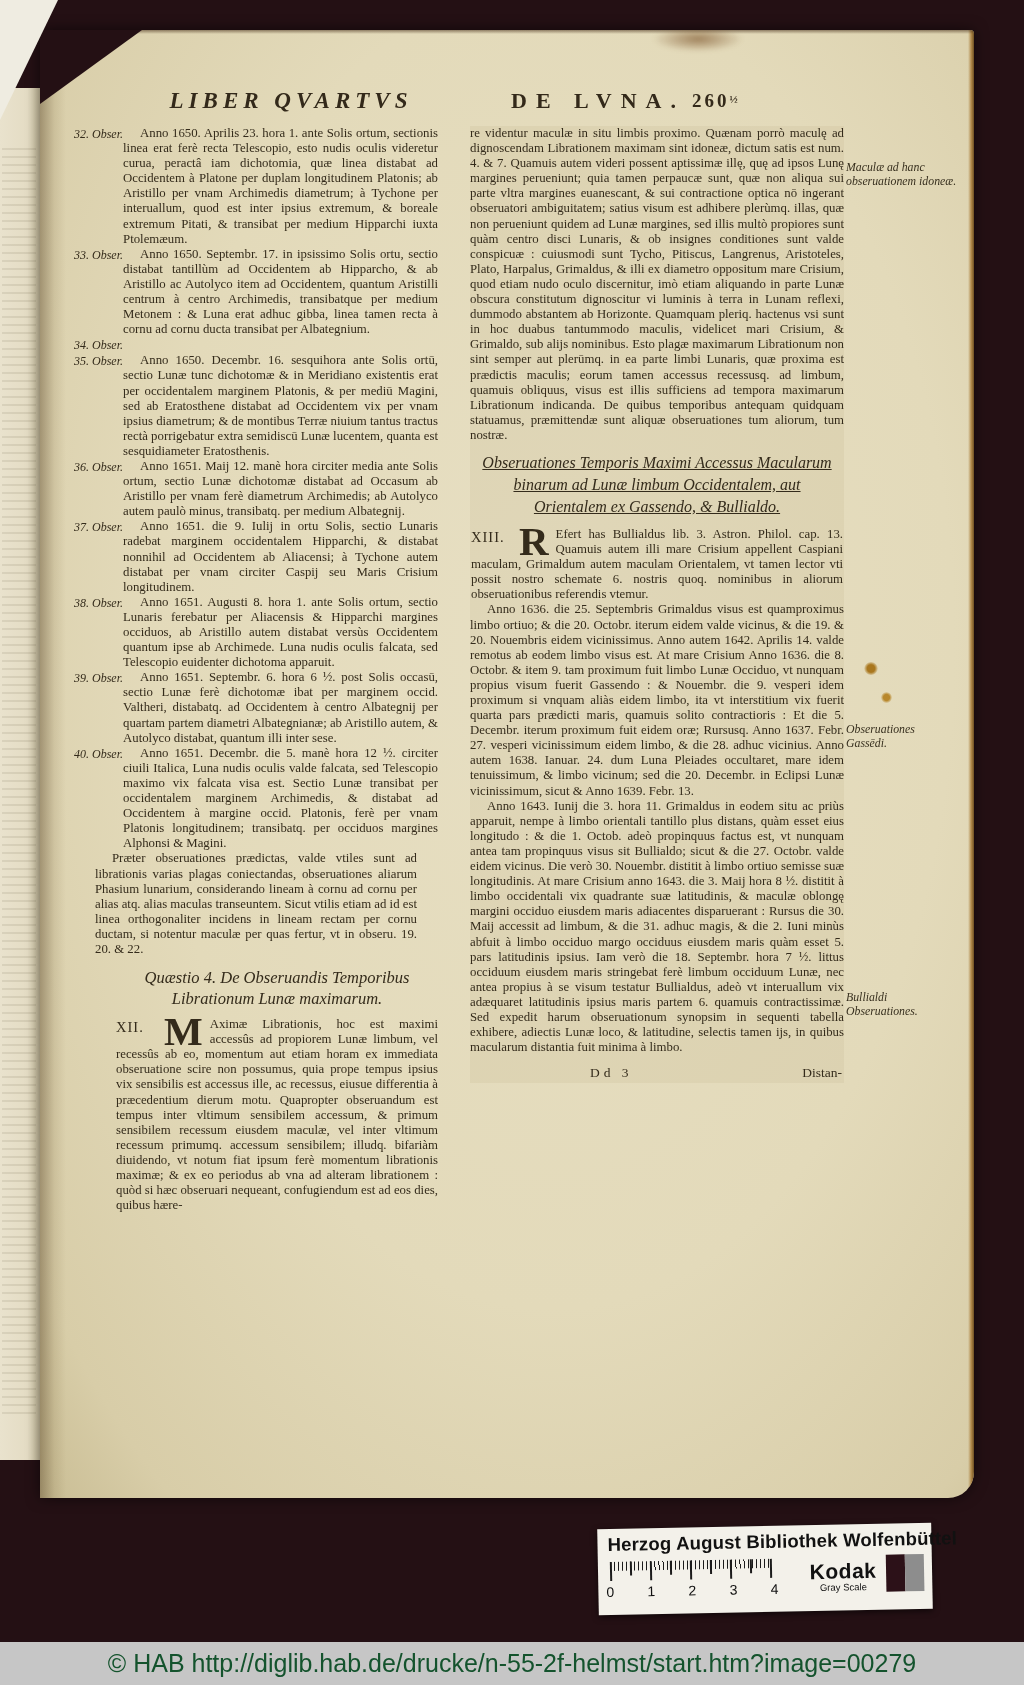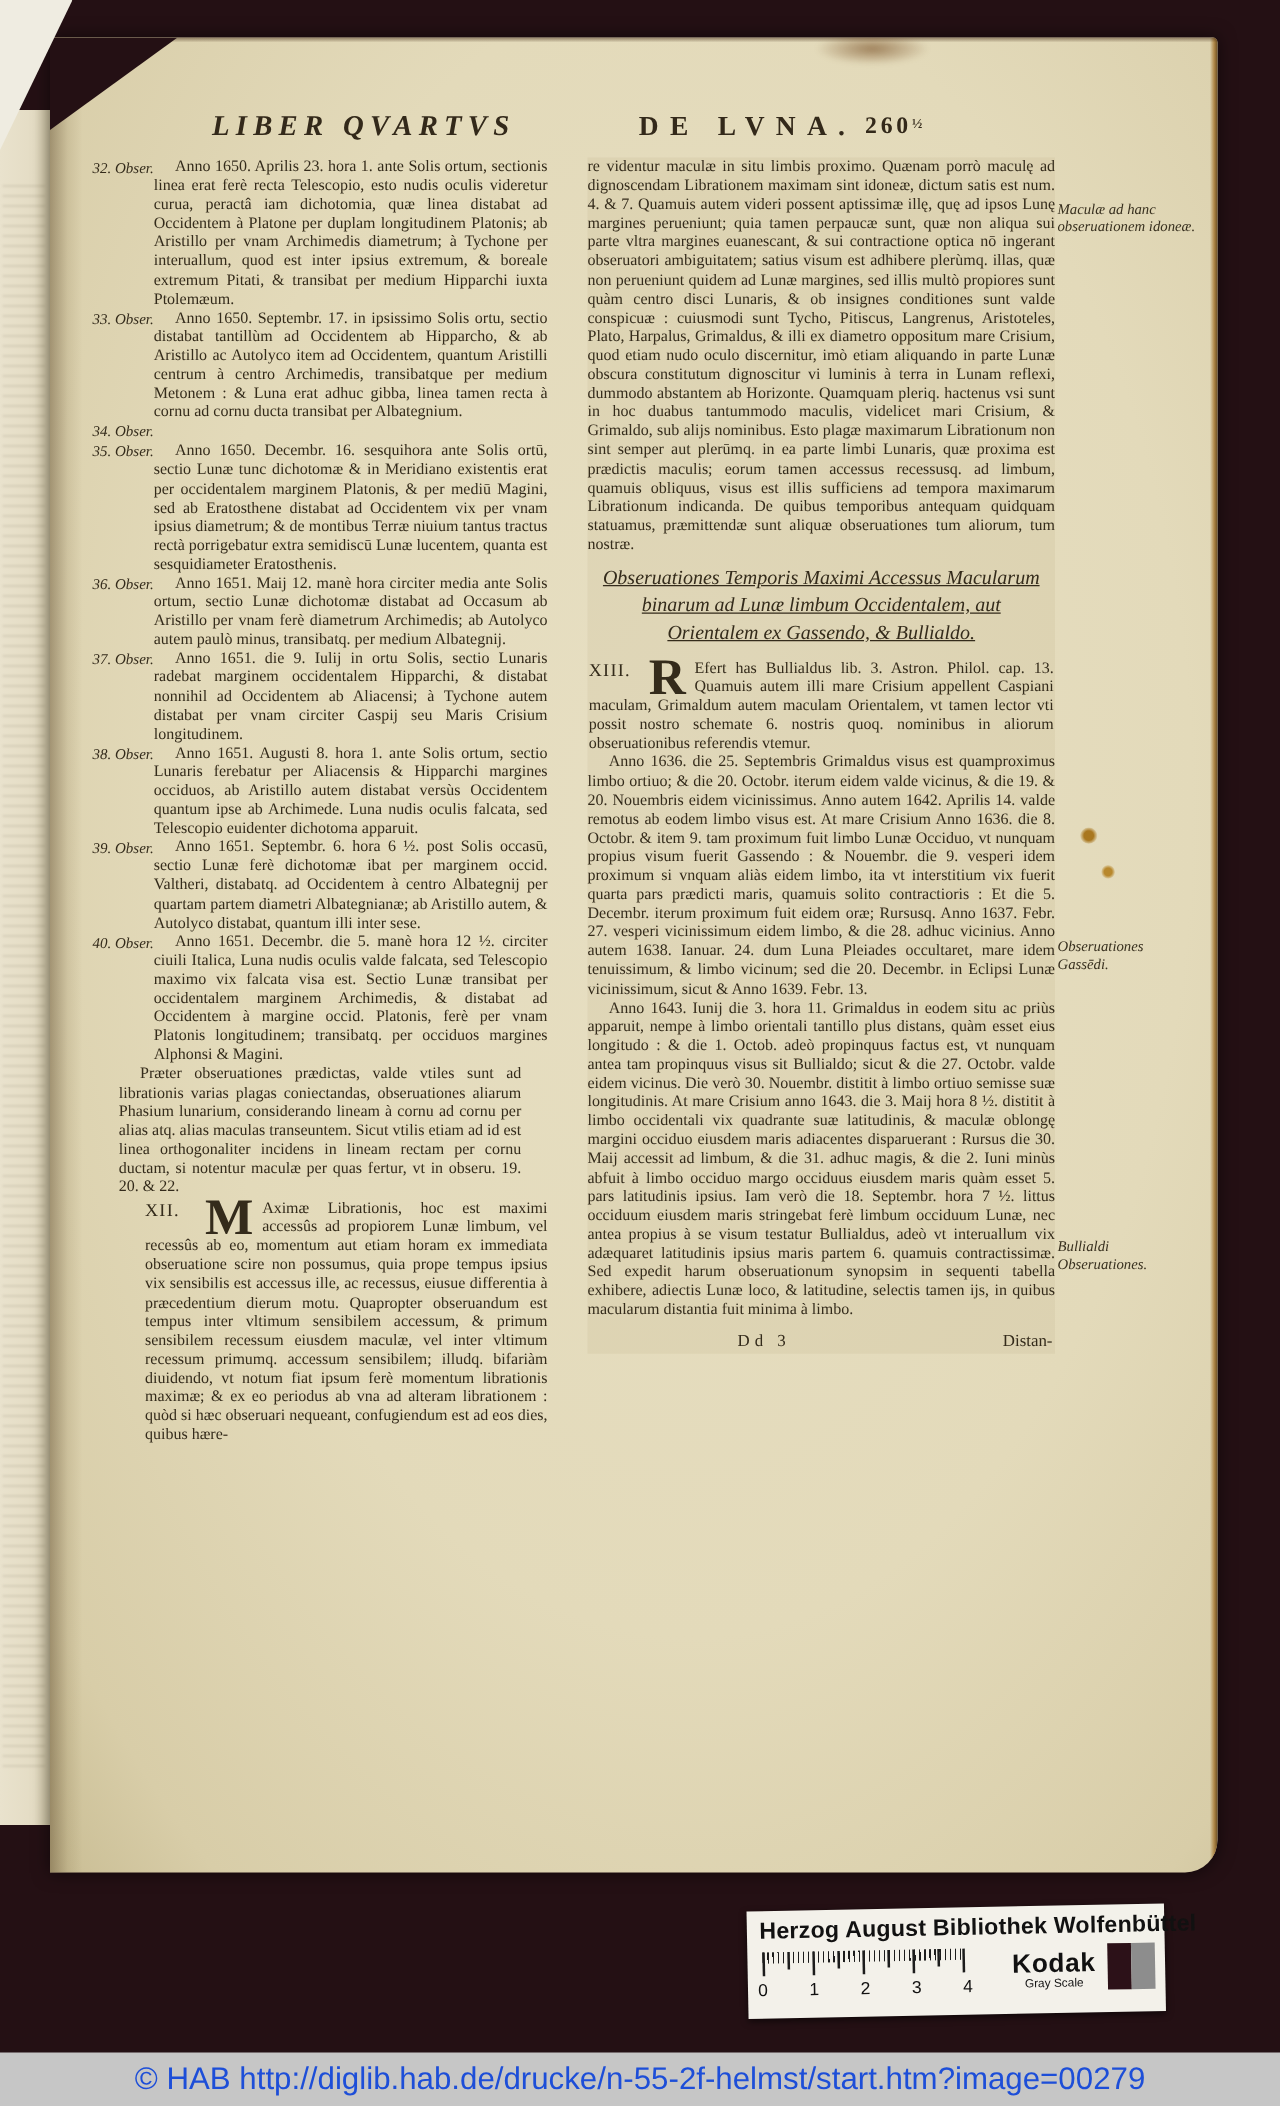--- a/index.html
+++ b/index.html
@@ -86,21 +86,21 @@
   .dropcap{float:left;font-size:41px;line-height:29px;height:29px;
     padding:0 7px 0 2px;font-weight:bold;}
   .sig-row{position:relative;margin-top:10px;height:18px;font-size:13.5px;}
   .sig-mark{position:absolute;left:120px;letter-spacing:4px;}
   .catchword{position:absolute;right:2px;}
 
   
   .margin-note{position:absolute;width:112px;font-style:italic;font-size:11.8px;
     line-height:14px;color:#38301f;text-align:left;}
   .mn1{left:806px;top:130px;}
-  .mn2{left:806px;top:692px;margin-top:28px;}
+  .mn2{left:806px;top:692px;}
   .mn3{left:806px;top:960px;}
 
   
   .kodak-label{
     position:absolute;left:598px;top:1526px;width:334px;height:86px;
     background:#f3f1ea;transform:rotate(-1.1deg);z-index:6;
     box-shadow:0 2px 6px rgba(0,0,0,.6);padding:5px 8px 0 10px;
     font-family:"Liberation Sans",sans-serif;color:#111;
   }
   .kodak-title{font-size:18.5px;font-weight:bold;letter-spacing:.2px;white-space:nowrap;}
@@ -118,21 +118,21 @@
   .kodak-sub{font-size:9.5px;margin-top:0;}
   .patches{position:absolute;right:0;top:0;display:flex;}
   .patch-dark{width:19px;height:37px;background:#2c1118;}
   .patch-gray{width:19px;height:37px;background:#8d8d8d;}
 
   
   .caption-bar{
     position:absolute;left:0;top:1642px;width:1024px;height:43px;
     background:#c6c6c6;z-index:7;display:flex;align-items:center;justify-content:center;
   }
-  .caption-text{font-family:"Liberation Sans",sans-serif;font-size:25px;color:#1d4ed8;}
+  .caption-text{font-family:"Liberation Sans",sans-serif;font-size:25px;color:#14532d;}
 </style>
 </head>
 <body>
 
 <div class="prev-page-strip">
   <div class="ghost-lines"></div>
 </div>
 
 <div class="page">
   <div class="fold-shadow"></div>
@@ -180,20 +180,21 @@
       </div>
       <div class="obs-row">
         <div class="obs-label">39. Obser.</div>
         <p class="body-par obs-text indent">Anno 1651. Septembr. 6. hora 6 ½. post Solis occasū, sectio Lunæ ferè dichotomæ ibat per marginem occid. Valtheri, distabatq. ad Occidentem à centro Albategnij per quartam partem diametri Albategnianæ; ab Aristillo autem, &amp; Autolyco distabat, quantum illi inter sese.</p>
       </div>
       <div class="obs-row">
         <div class="obs-label">40. Obser.</div>
         <p class="body-par obs-text indent">Anno 1651. Decembr. die 5. manè hora 12 ½. circiter ciuili Italica, Luna nudis oculis valde falcata, sed Telescopio maximo vix falcata visa est. Sectio Lunæ transibat per occidentalem marginem Archimedis, &amp; distabat ad Occidentem à margine occid. Platonis, ferè per vnam Platonis longitudinem; transibatq. per occiduos margines Alphonsi &amp; Magini.</p>
       </div>
       <p class="body-par plain-par indent">Præter obseruationes prædictas, valde vtiles sunt ad librationis varias plagas coniectandas, obseruationes aliarum Phasium lunarium, considerando lineam à cornu ad cornu per alias atq. alias maculas transeuntem. Sicut vtilis etiam ad id est linea orthogonaliter incidens in lineam rectam per cornu ductam, si notentur maculæ per quas fertur, vt in obseru. 19. 20. &amp; 22.</p>
+      <div class="q-heading">Quæstio 4. De Obseruandis Temporibus Librationum Lunæ maximarum.</div>
       <div class="dropcap-par">
         <span class="secnum">XII.</span>
         <span class="dropcap">M</span>
         <p class="body-par">Aximæ Librationis, hoc est maximi accessûs ad propiorem Lunæ limbum, vel recessûs ab eo, momentum aut etiam horam ex immediata obseruatione scire non possumus, quia prope tempus ipsius vix sensibilis est accessus ille, ac recessus, eiusue differentia à præcedentium dierum motu. Quapropter obseruandum est tempus inter vltimum sensibilem accessum, &amp; primum sensibilem recessum eiusdem maculæ, vel inter vltimum recessum primumq. accessum sensibilem; illudq. bifariàm diuidendo, vt notum fiat ipsum ferè momentum librationis maximæ; &amp; ex eo periodus ab vna ad alteram librationem : quòd si hæc obseruari nequeant, confugiendum est ad eos dies, quibus hære-</p>
       </div>
     </div>
 
     <div class="col-right">
       <p class="body-par">re videntur maculæ in situ limbis proximo. Quænam porrò maculę ad dignoscendam Librationem maximam sint idoneæ, dictum satis est num. 4. &amp; 7. Quamuis autem videri possent aptissimæ illę, quę ad ipsos Lunę margines perueniunt; quia tamen perpaucæ sunt, quæ non aliqua sui parte vltra margines euanescant, &amp; sui contractione optica nō ingerant obseruatori ambiguitatem; satius visum est adhibere plerùmq. illas, quæ non perueniunt quidem ad Lunæ margines, sed illis multò propiores sunt quàm centro disci Lunaris, &amp; ob insignes conditiones sunt valde conspicuæ : cuiusmodi sunt Tycho, Pitiscus, Langrenus, Aristoteles, Plato, Harpalus, Grimaldus, &amp; illi ex diametro oppositum mare Crisium, quod etiam nudo oculo discernitur, imò etiam aliquando in parte Lunæ obscura constitutum dignoscitur vi luminis à terra in Lunam reflexi, dummodo abstantem ab Horizonte. Quamquam pleriq. hactenus vsi sunt in hoc duabus tantummodo maculis, videlicet mari Crisium, &amp; Grimaldo, sub alijs nominibus. Esto plagæ maximarum Librationum non sint semper aut plerūmq. in ea parte limbi Lunaris, quæ proxima est prædictis maculis; eorum tamen accessus recessusq. ad limbum, quamuis obliquus, visus est illis sufficiens ad tempora maximarum Librationum indicanda. De quibus temporibus antequam quidquam statuamus, præmittendæ sunt aliquæ obseruationes tum aliorum, tum nostræ.</p>
       <div class="obs-heading">Obseruationes Temporis Maximi Accessus Macularum binarum ad Lunæ limbum Occidentalem, aut Orientalem ex Gassendo, &amp; Bullialdo.</div>

